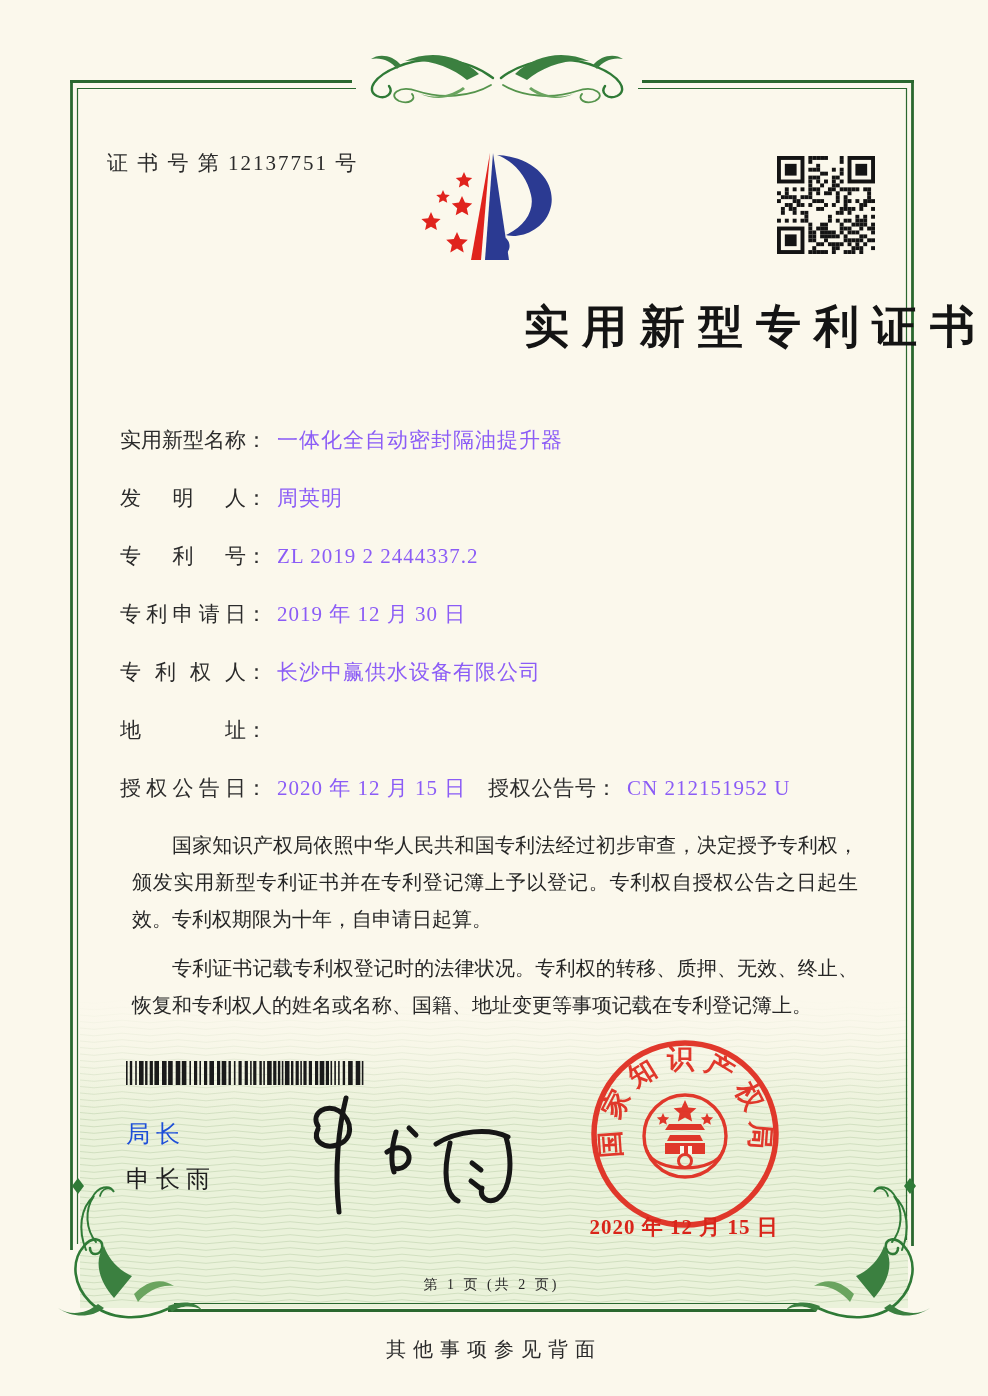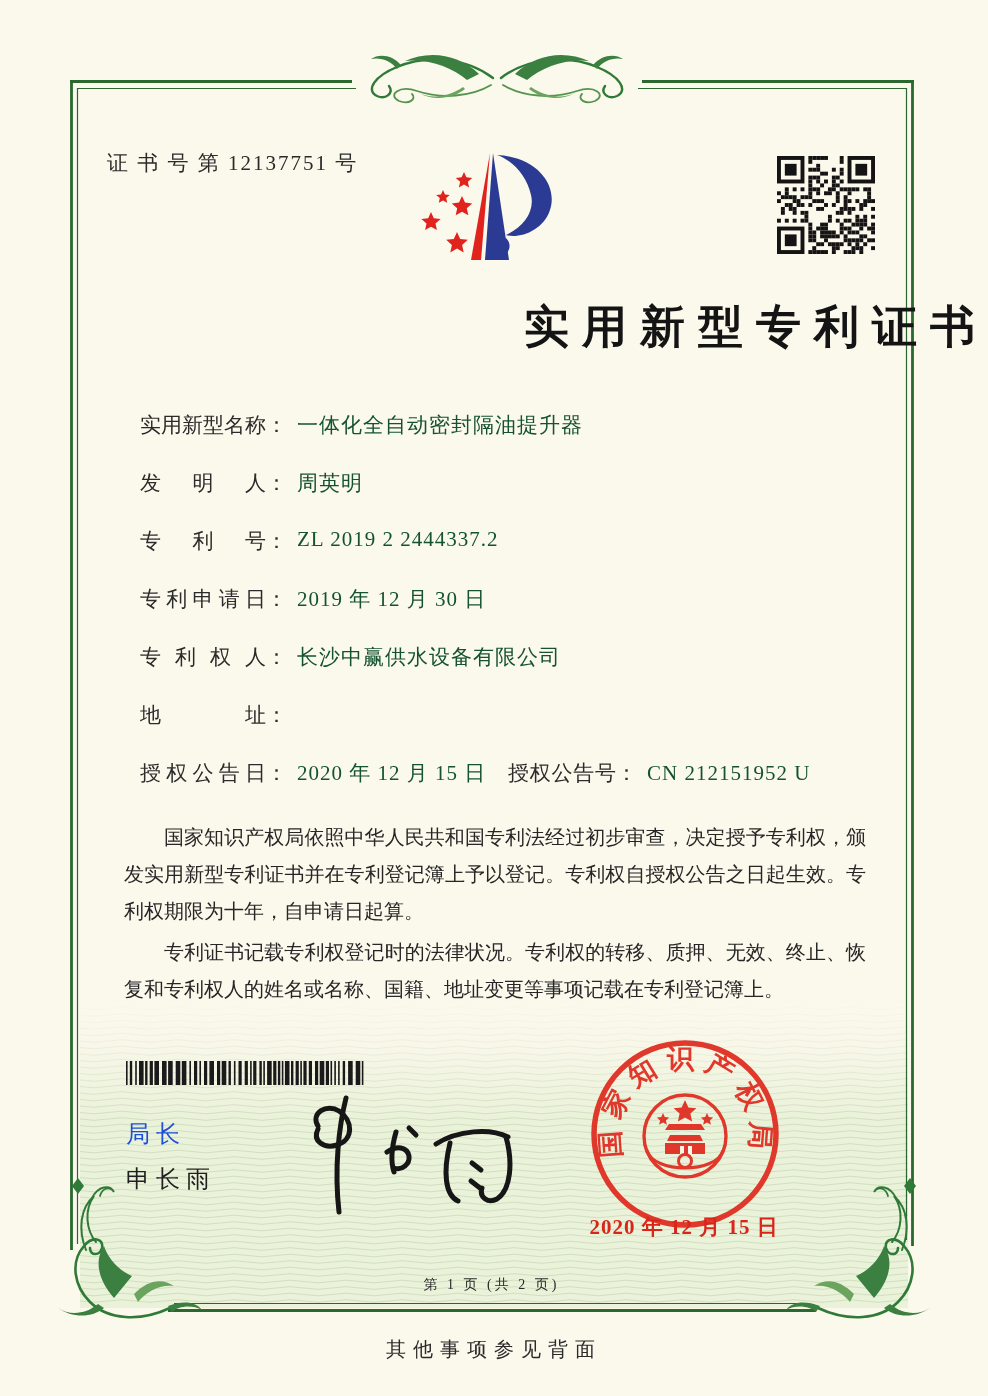--- a/index.html
+++ b/index.html
@@ -12,29 +12,29 @@
   .band .fade{position:absolute;left:0;top:0;width:100%;height:120px;
         background:linear-gradient(180deg,#fbf8ec 0,rgba(251,248,236,0) 100%);}
   .frame-svg{position:absolute;left:0;top:0;z-index:1;pointer-events:none;}
   .content{position:absolute;left:0;top:0;width:988px;height:1132px;z-index:2;}
   .cert-no{position:absolute;left:107px;top:149px;font-size:21px;letter-spacing:2px;color:#2a2a2a;}
   .logo{position:absolute;left:398px;top:140px;}
   .qr{position:absolute;left:777px;top:156px;}
   .title{position:absolute;left:0;top:297px;width:988px;text-align:right;
          font-size:45px;font-weight:700;letter-spacing:13px;color:#141414;}
   .fields{position:absolute;left:120px;top:411px;width:760px;}
-  .crow{position:relative;height:58px;display:flex;font-size:21px;margin-left:20px;}
+  .crow{position:relative;height:58px;display:flex;align-items:center;font-size:21px;}
   .flabel{display:inline-block;width:126px;text-align:justify;text-align-last:justify;color:#2b2b2b;}
   .fcolon{display:inline-block;margin-right:10px;color:#2b2b2b;}
-  .fvalue{letter-spacing:1px;color:#14532d;}
+  .fvalue{letter-spacing:1px;color:#8b5cf6;}
   .gpair2{position:absolute;left:368px;display:flex;align-items:center;}
   .gpair2 .flabel{width:108px;}
   .paras{position:absolute;left:120px;top:815px;width:750px;font-size:20px;line-height:37px;
          text-align:justify;color:#262626;}
-  .paras p{margin:4px;text-indent:2em;}
+  .paras p{margin:12px;text-indent:2em;}
   .barcode{position:absolute;left:124px;top:1061px;}
   .signer-title{position:absolute;left:126px;top:1118px;font-family:"Liberation Sans","DejaVu Sans",sans-serif;
          font-size:24px;letter-spacing:6px;color:#1d4ed8;}
   .signer-name{position:absolute;left:126px;top:1163px;font-family:Liberation Serif, serif;
          font-size:24px;letter-spacing:6px;color:#1f1f1f;}
   .signature{position:absolute;left:268px;top:1082px;z-index:3;}
   .seal{position:absolute;left:585px;top:1034px;z-index:3;opacity:.93;}
   .seal-date{position:absolute;left:588px;top:1213px;width:192px;text-align:center;z-index:3;
          font-size:21px;font-weight:700;letter-spacing:1px;color:#d9251a;}
   .page-info{position:absolute;left:70px;top:1276px;width:843px;text-align:center;font-size:14px;

